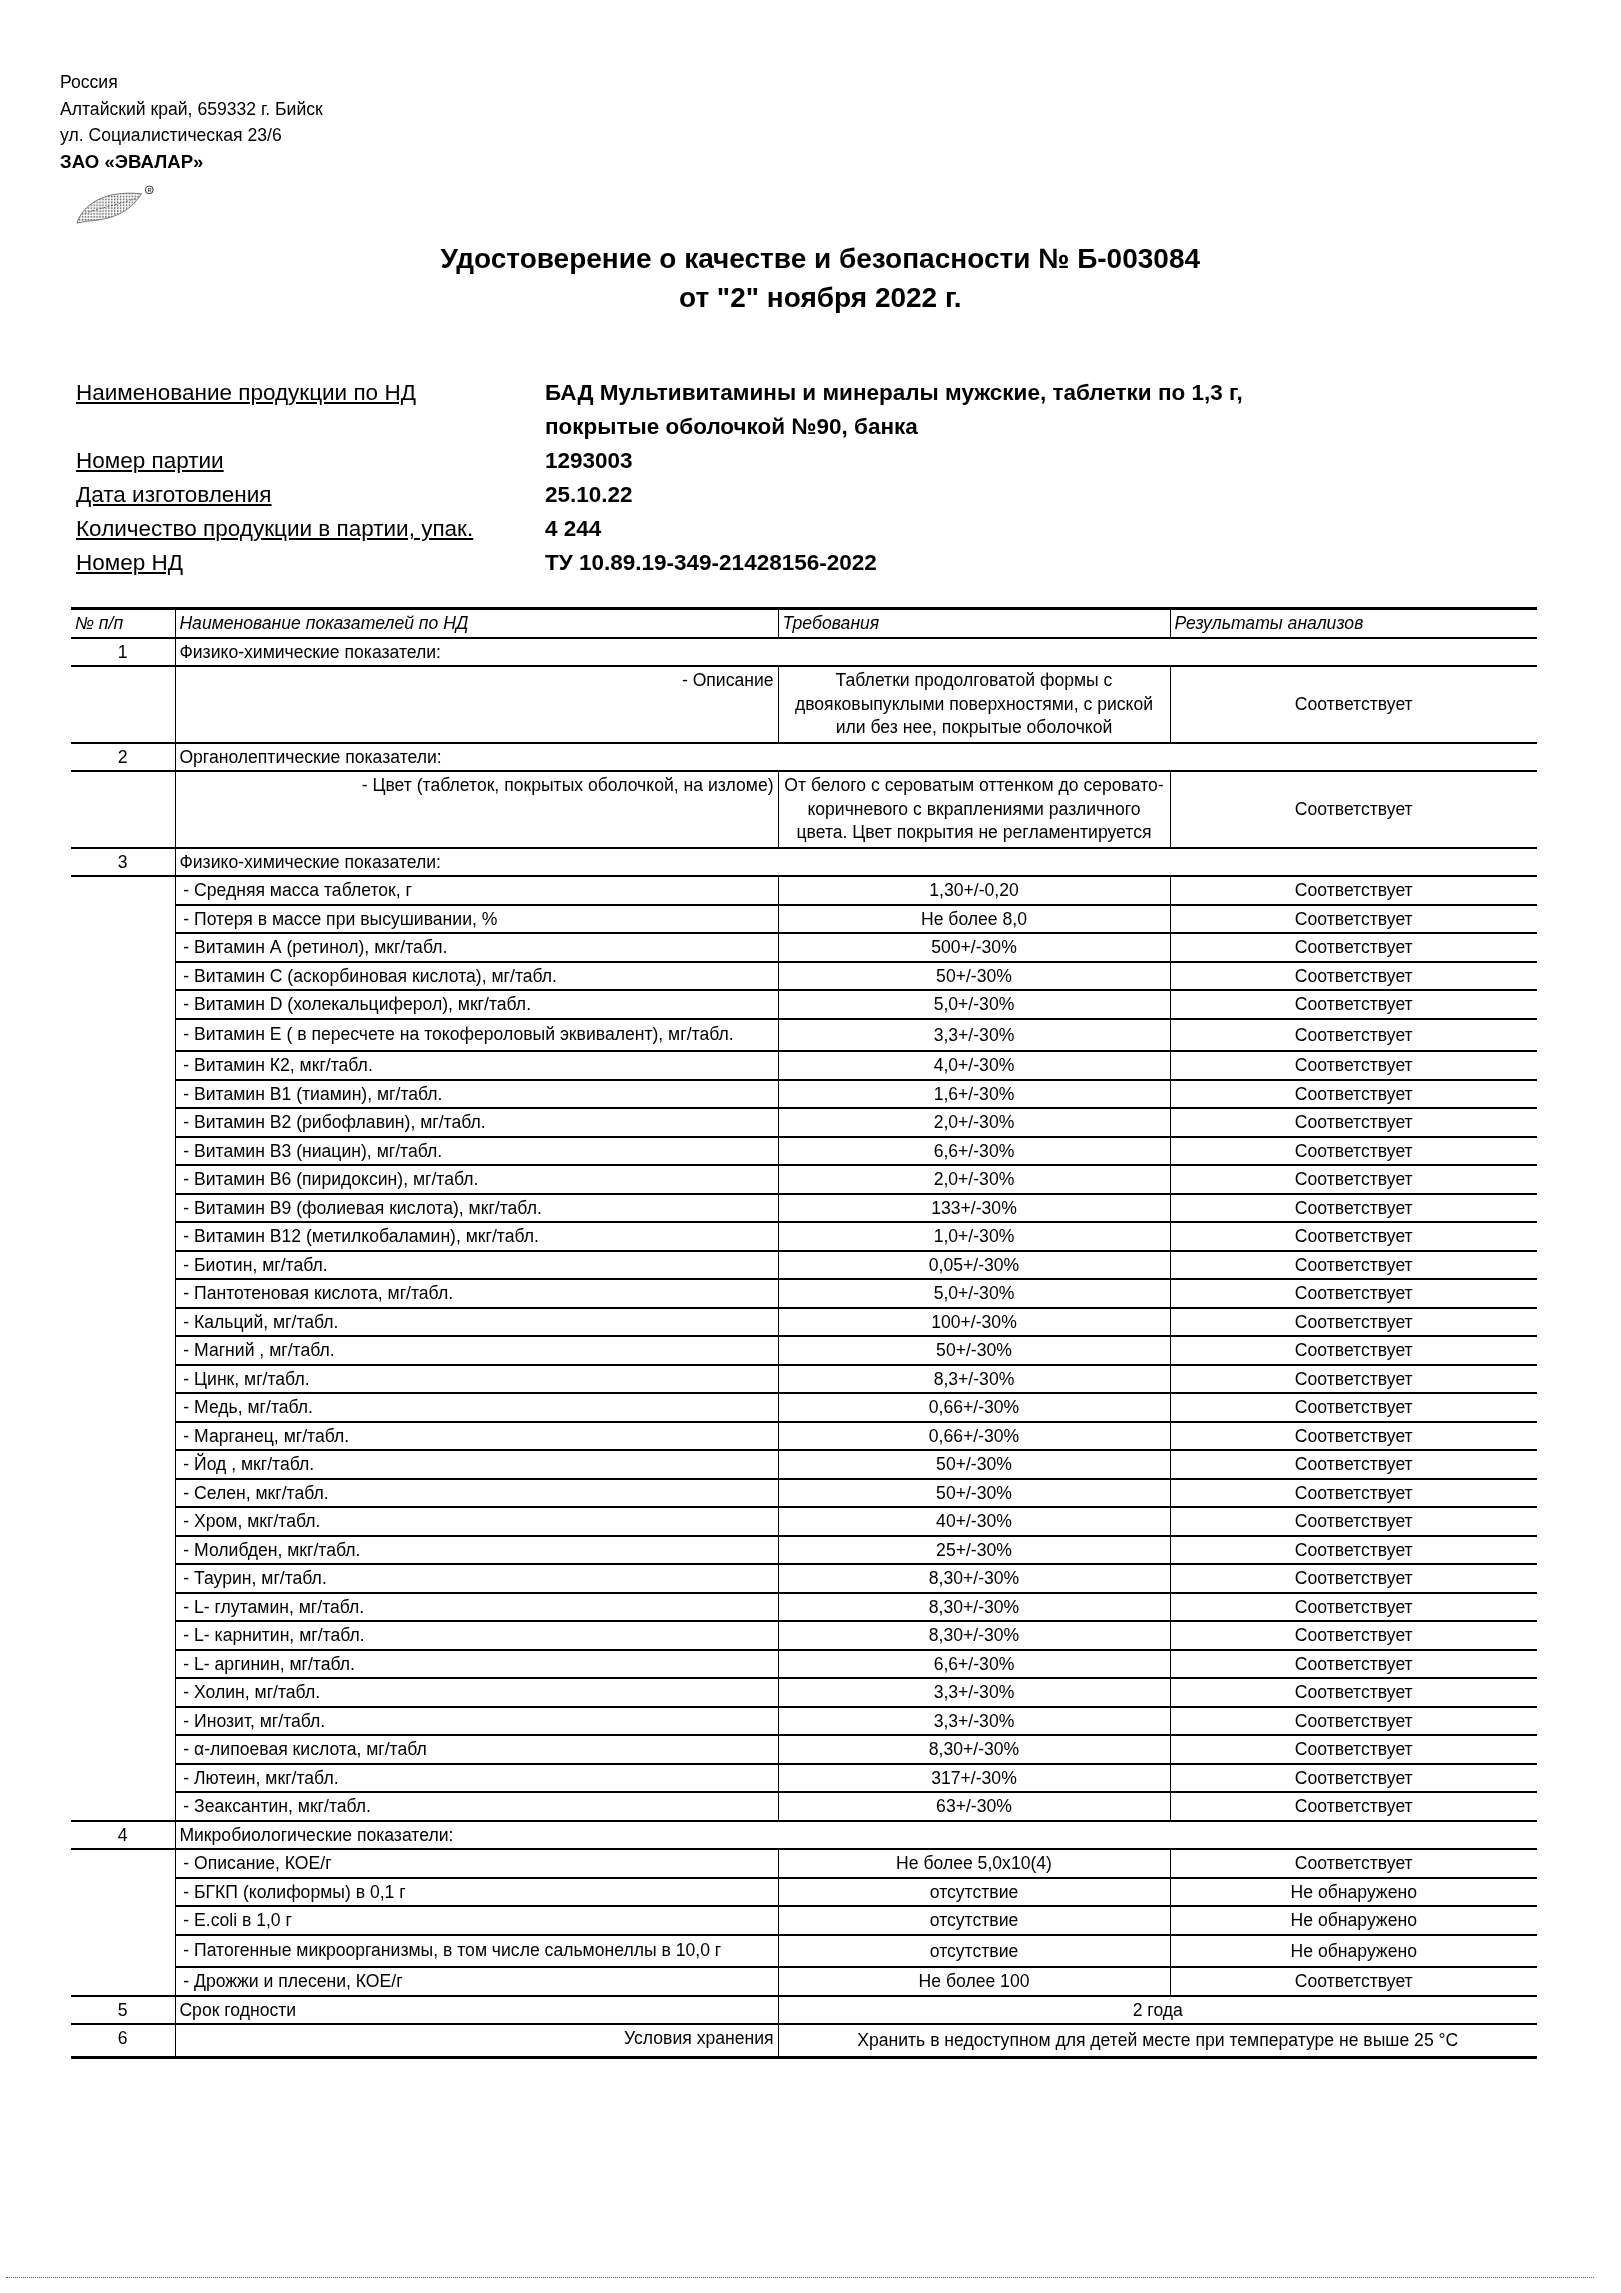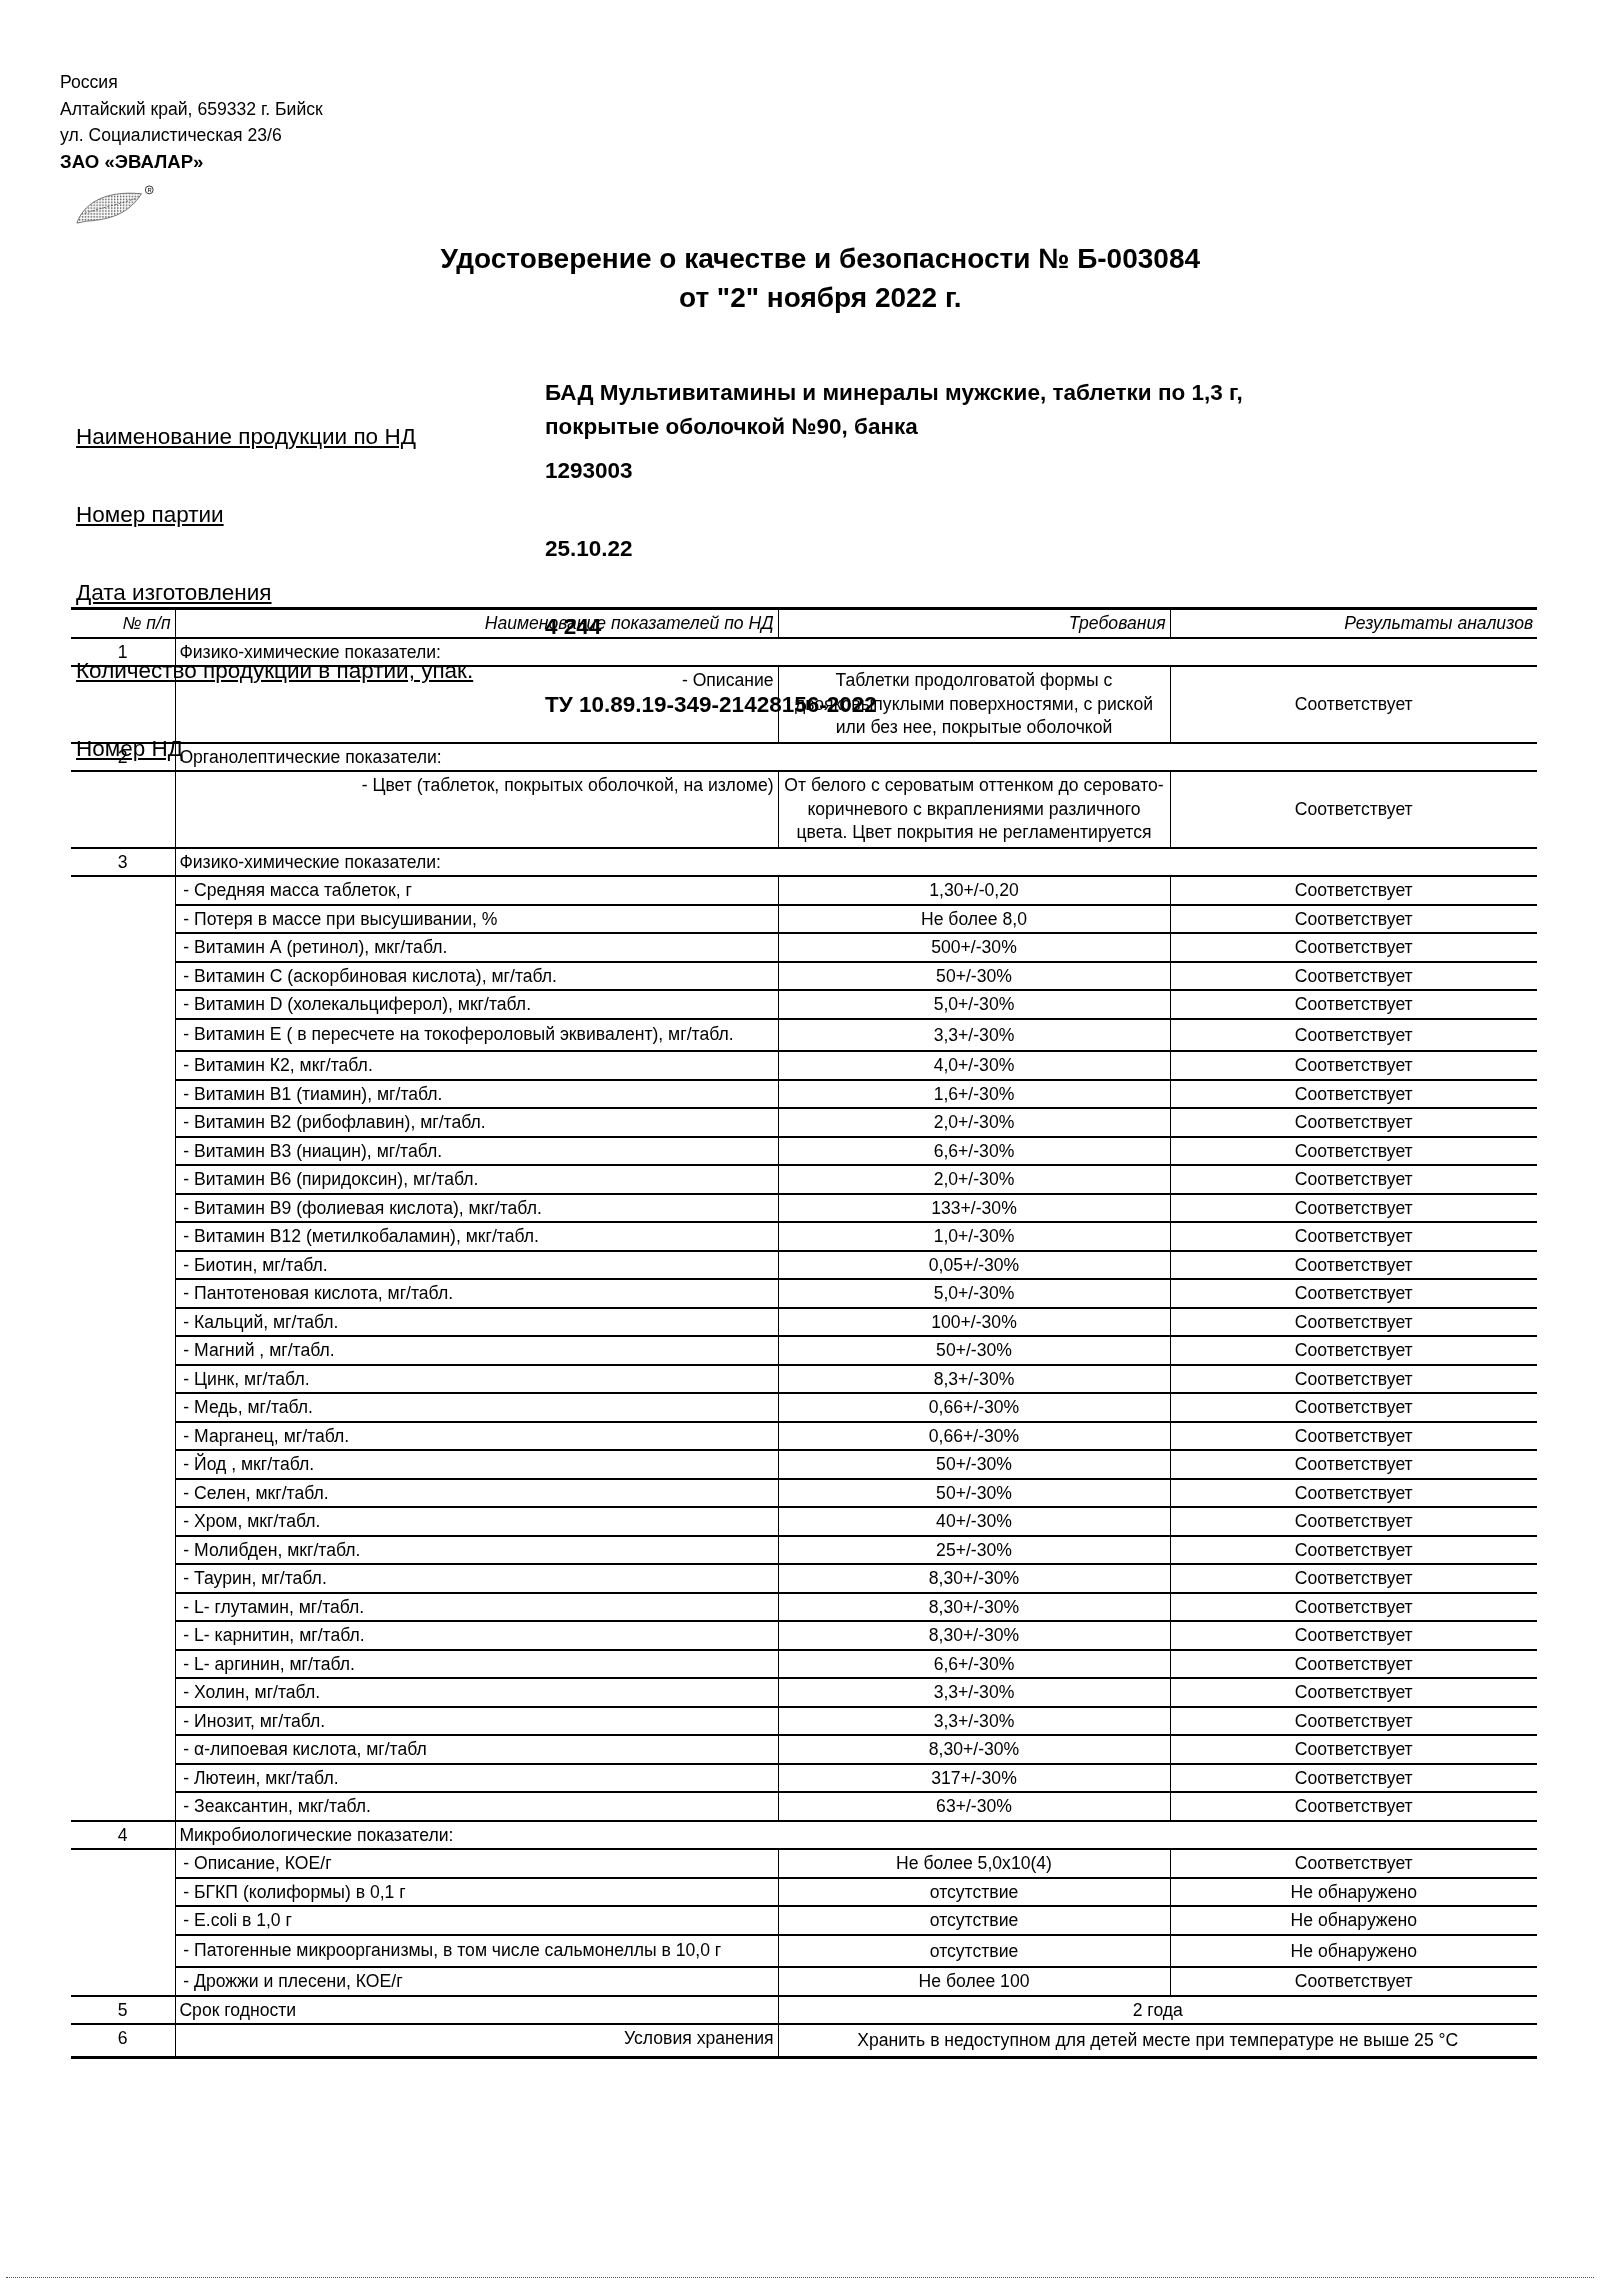--- a/index.html
+++ b/index.html
@@ -7,29 +7,29 @@
          font-family: "Liberation Sans", sans-serif; color: #000; }
   .addr { position: absolute; left: 60px; top: 69px; font-size: 17.6px; line-height: 26.5px; }
   .addr .company { font-weight: bold; font-size: 18.6px; }
   .logo { position: absolute; left: 73px; top: 184px; width: 88px; height: 43px; }
   .title { position: absolute; left: 0; width: 1621px; top: 239px; text-align: center;
            font-weight: bold; font-size: 28px; line-height: 39px; }
   .title .l1 { padding-left: 19.6px; }
   .title .l2 { padding-left: 19.6px; }
   .info { position: absolute; left: 76px; top: 376px; width: 1274px; font-size: 22.5px; }
   .info .row { display: flex; line-height: 34px; }
-  .info .lbl { width: 469px; text-decoration: underline; white-space: nowrap; margin-top: 44px; }
+  .info .lbl { width: 469px; text-decoration: underline; white-space: nowrap; }
   .info .val { font-weight: bold; width: 765px; }
   table.cert { position: absolute; left: 71px; top: 607px; width: 1465px;
                border-collapse: collapse; font-size: 17.6px; table-layout: fixed; }
   table.cert td, table.cert th { border-left: 1px solid #000; border-right: 1px solid #000;
                border-bottom: 2px solid #000; padding: 0 3.9px; vertical-align: middle; line-height: 26.5px; }
   table.cert tr:first-child th { border-top: 3.9px solid #000; }
   table.cert tr:last-child td { border-bottom: 3.9px solid #000; }
-  table.cert th { font-weight: normal; font-style: italic; text-align: right; height: 26.5px; }
+  table.cert th { font-weight: normal; font-style: italic; text-align: left; height: 26.5px; }
   table.cert td:first-child, table.cert th:first-child { border-left: none; }
   table.cert td:last-child, table.cert th:last-child { border-right: none; }
   .c-num { text-align: center; vertical-align: top !important; }
   .c-name { text-align: left; }
   .c-req, .c-res { text-align: center; }
   .sec td { height: 26.5px; }
   .ind td { height: 26.5px; }
   .ind td.c-name { padding-left: 7.8px; }
   .top { vertical-align: top !important; text-align: right; }
   .multi { line-height: 23.5px !important; padding-top: 2px !important; padding-bottom: 2px !important; }

